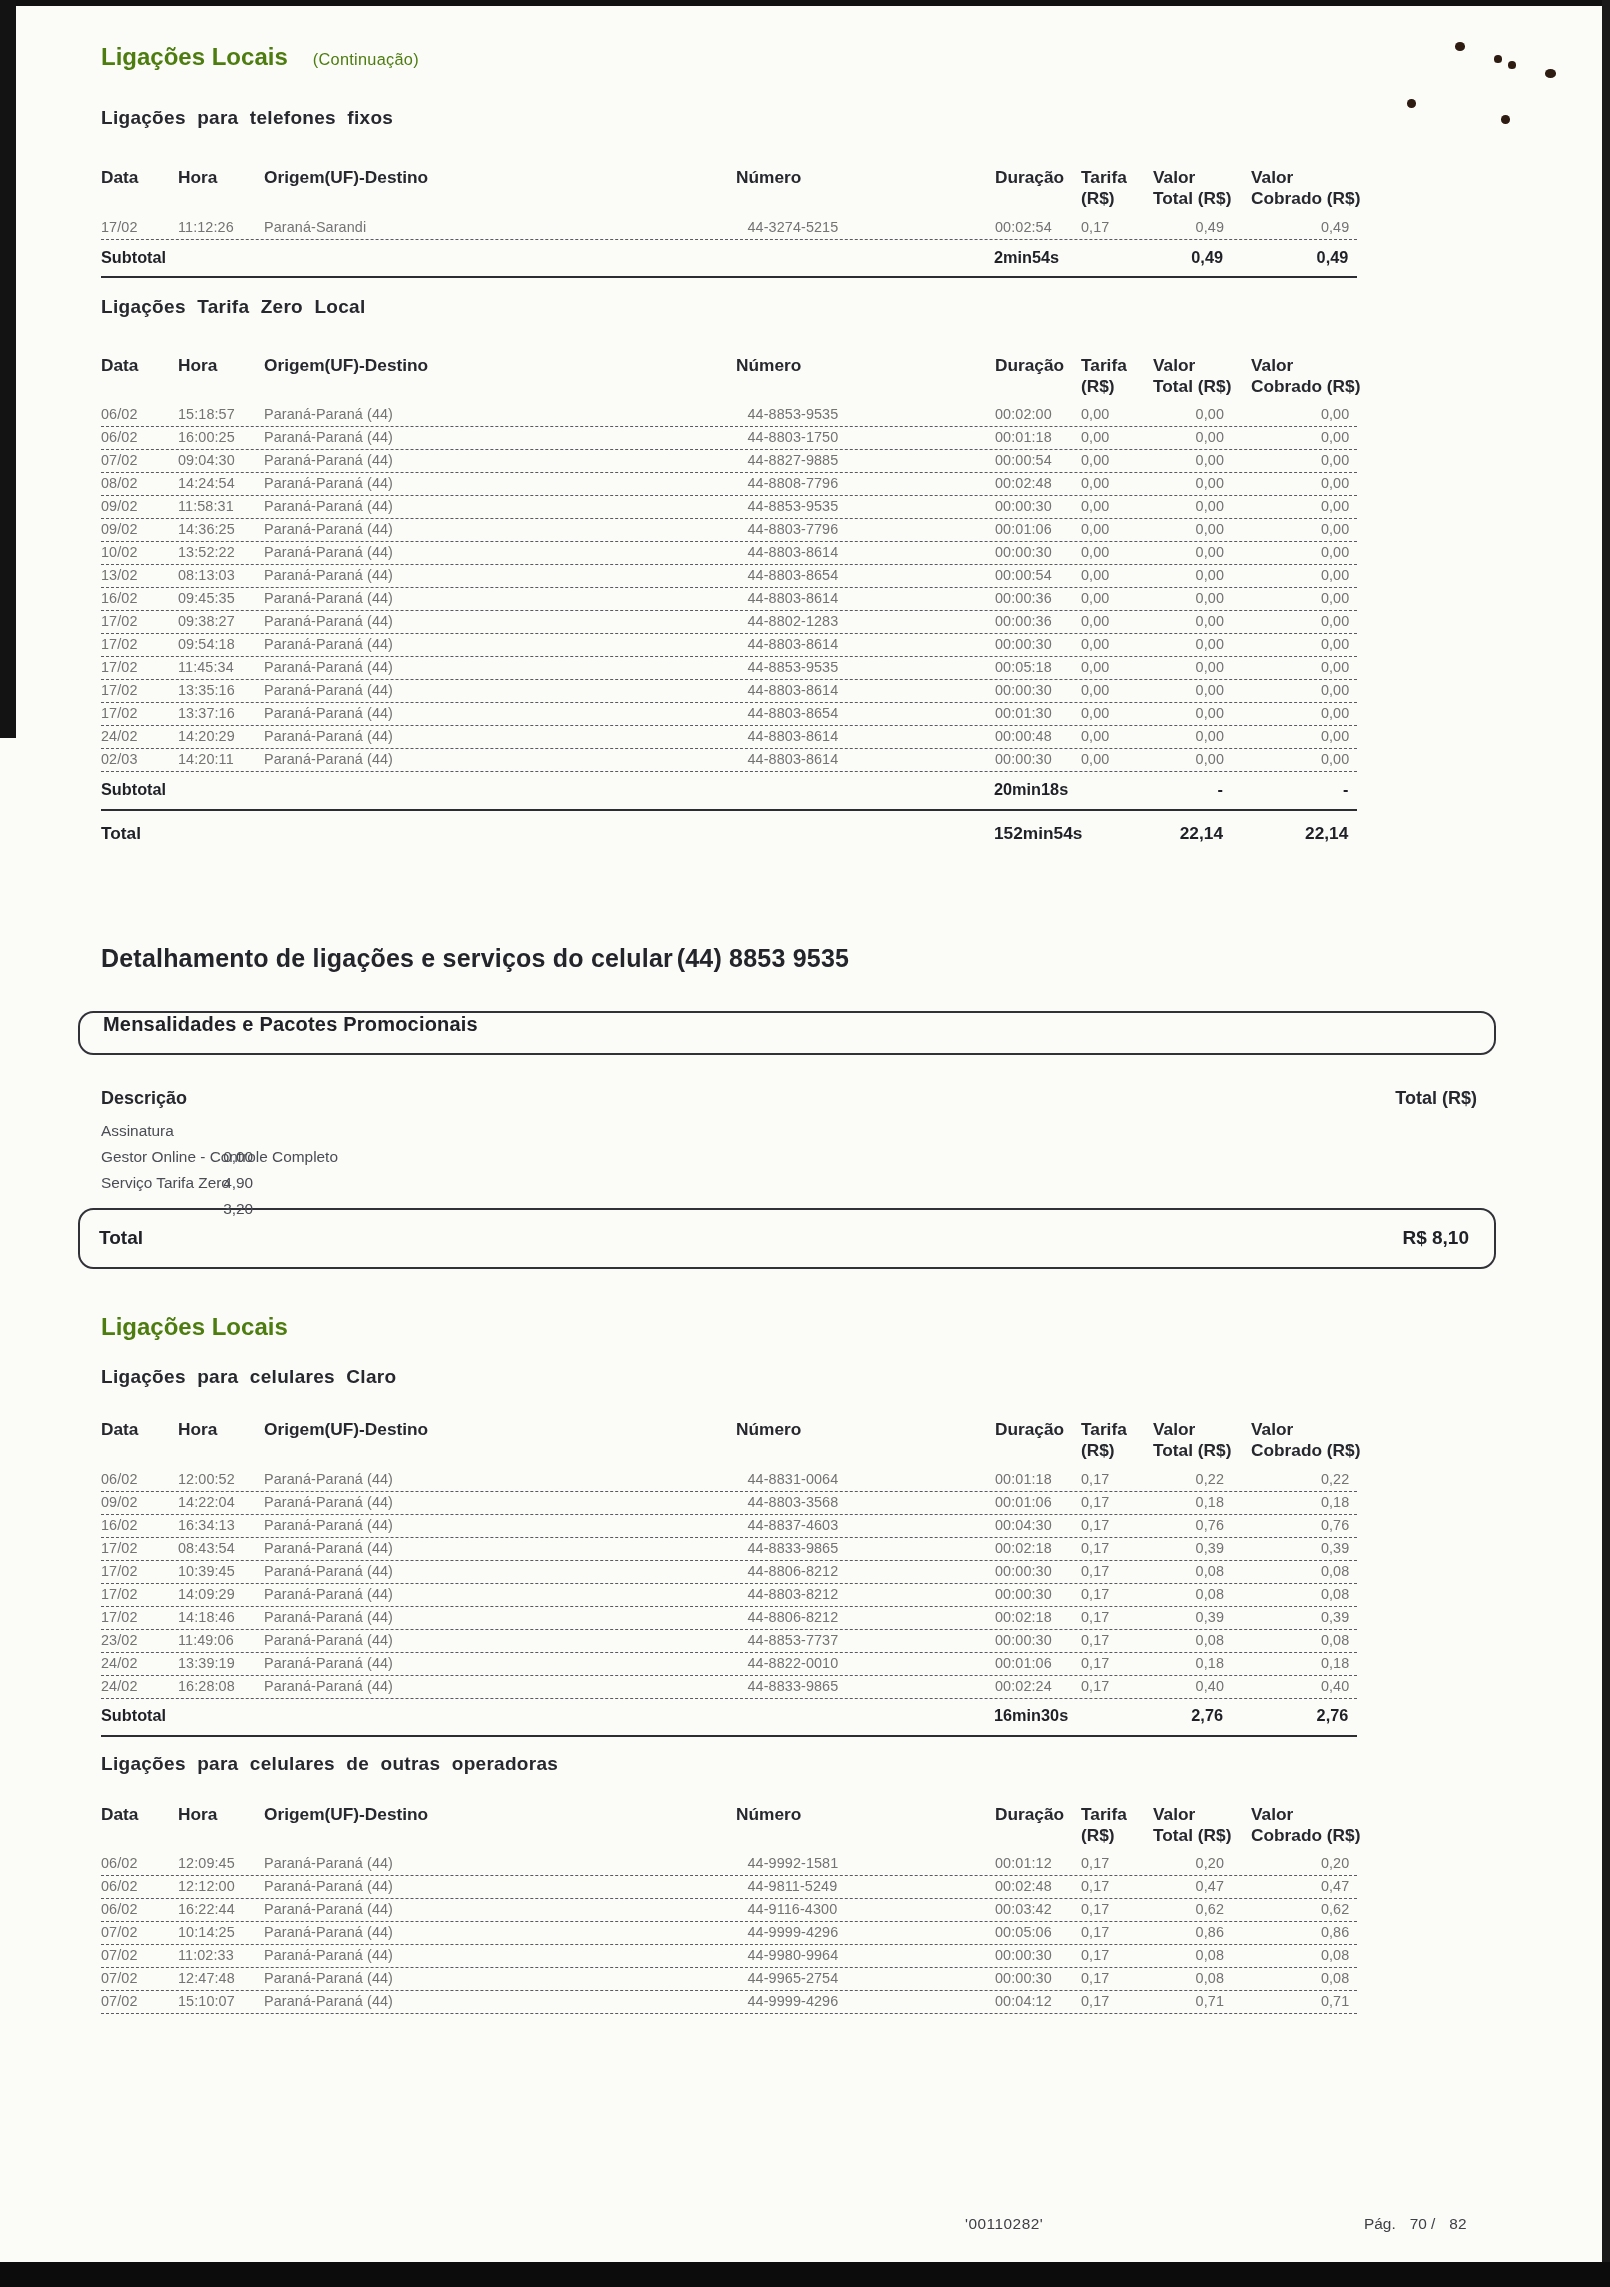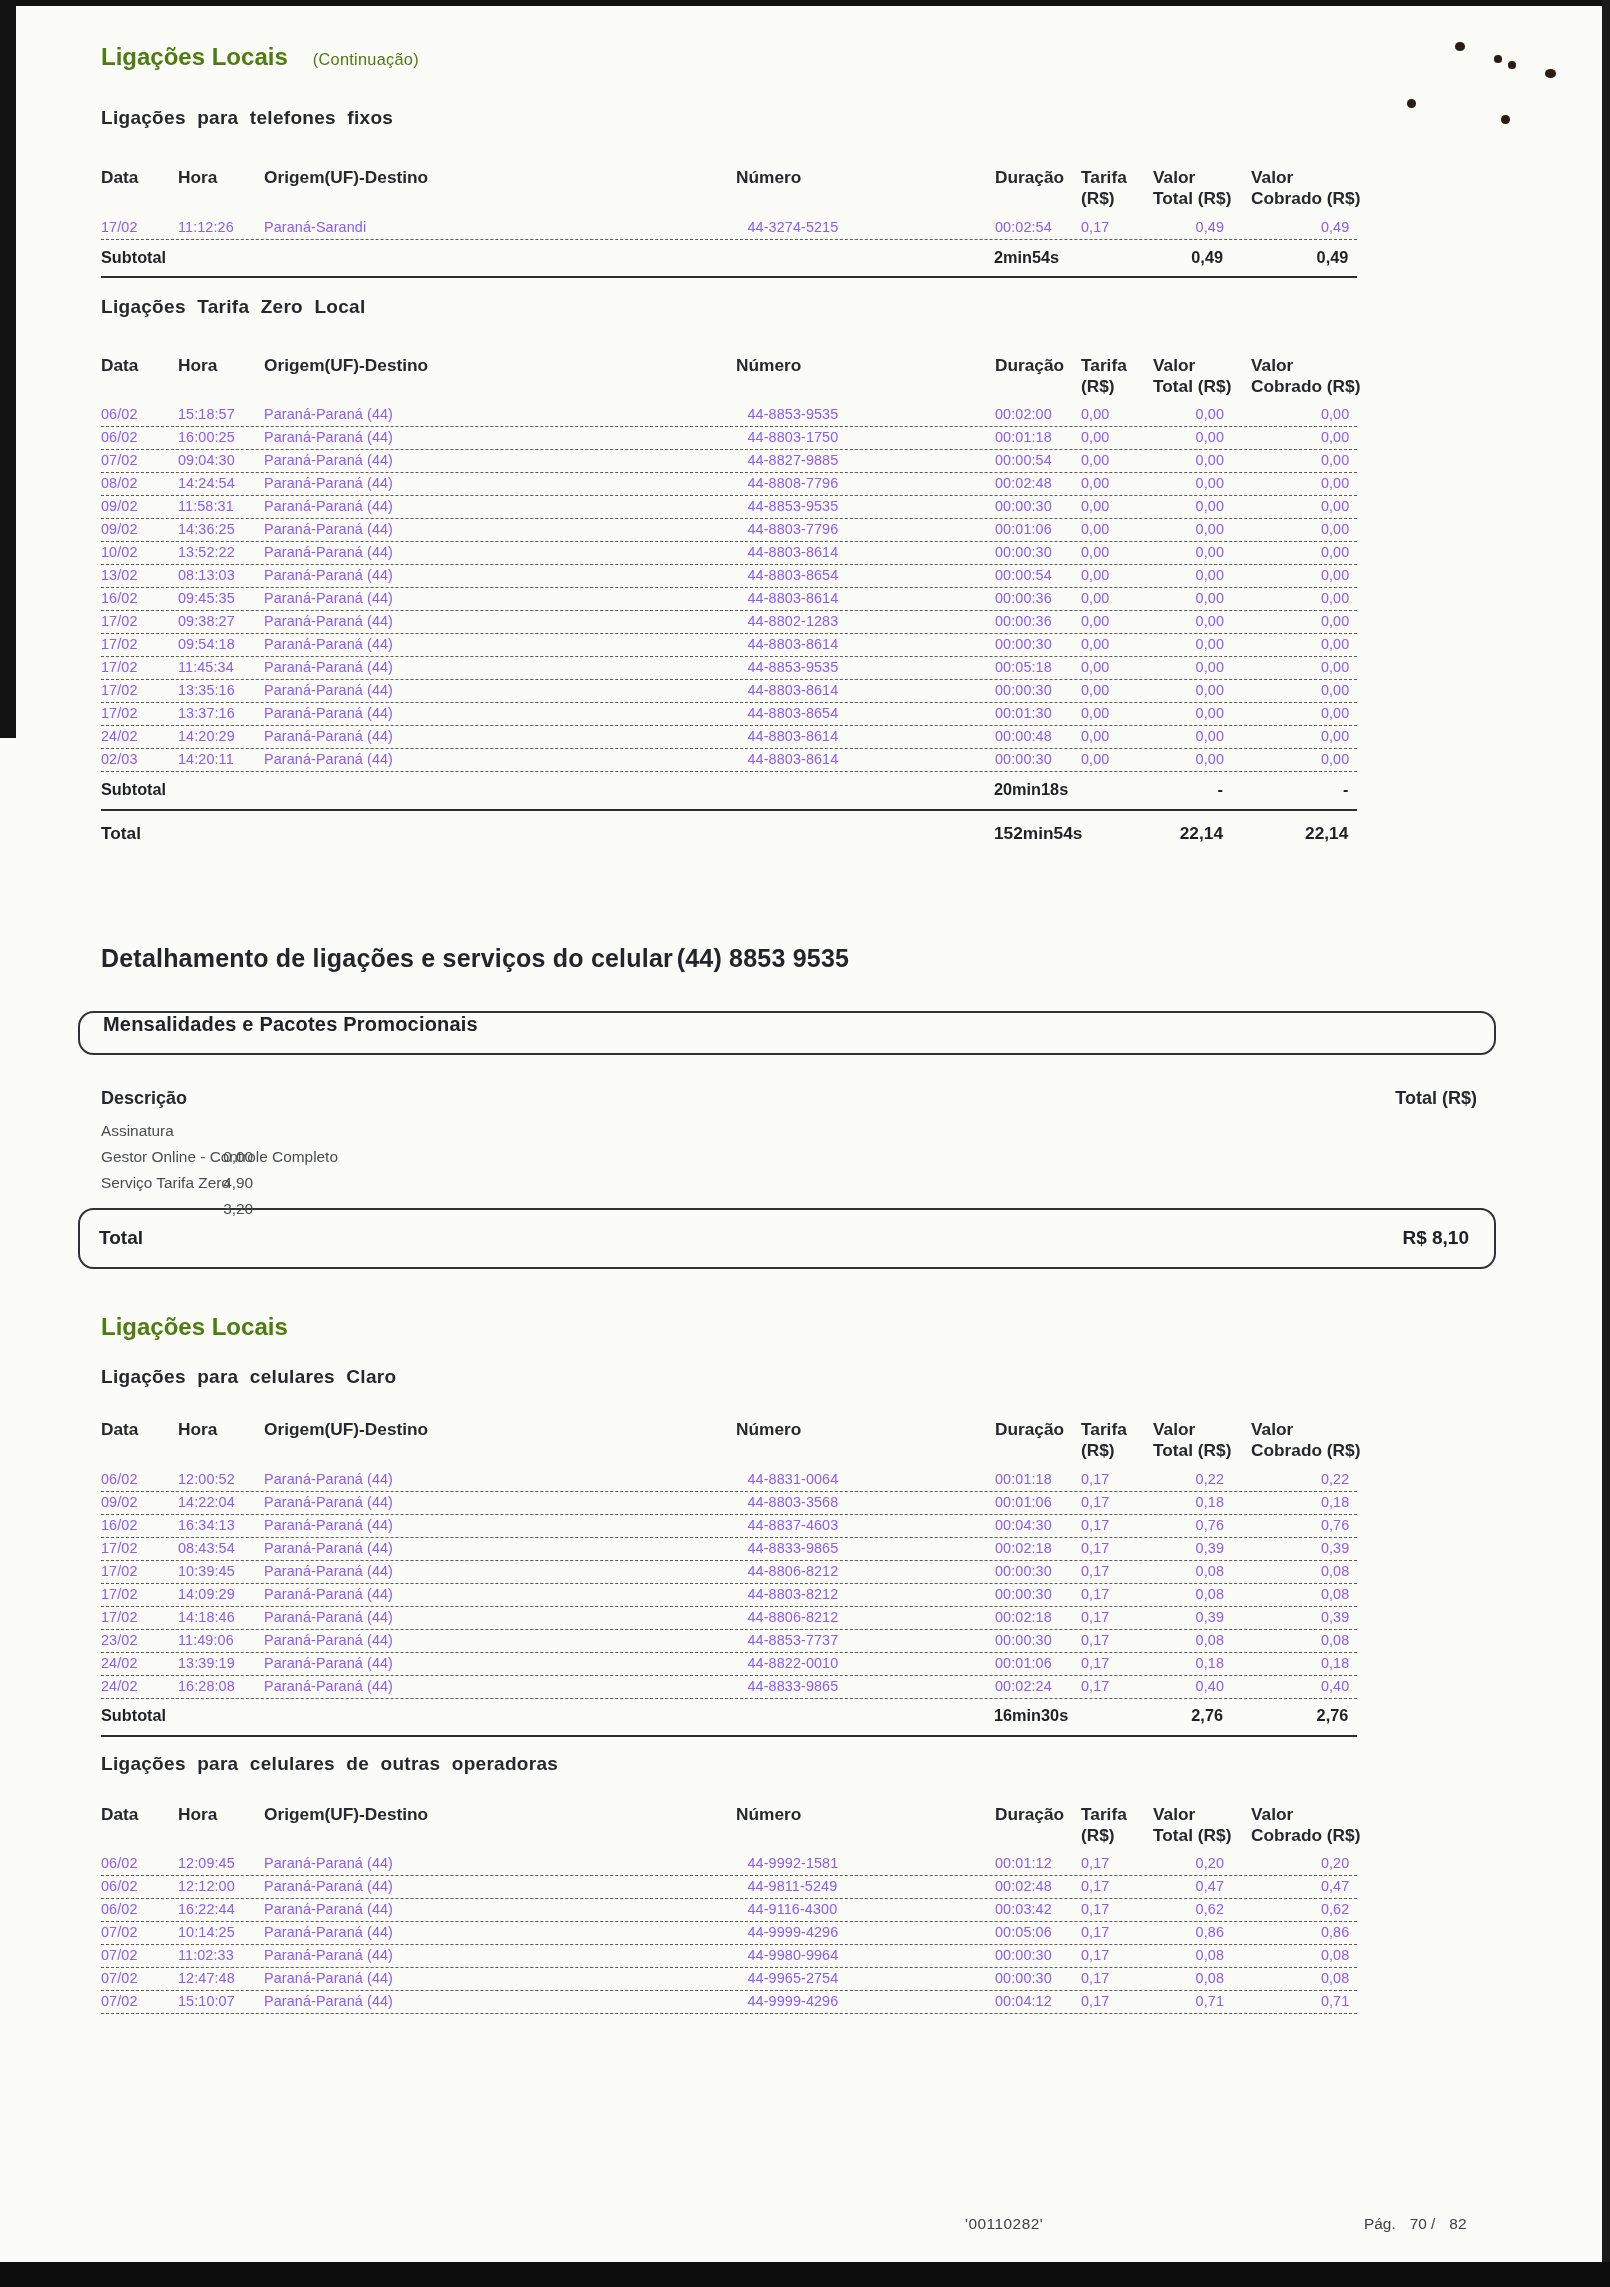--- a/index.html
+++ b/index.html
@@ -29,21 +29,21 @@
   .section-heading .note{font-size:16.3px;font-weight:normal;margin-left:25px;letter-spacing:0.3px;}
   .sub-heading{margin:36px 0 0 101px;font-size:19px;font-weight:bold;color:#26282e;word-spacing:5.8px;letter-spacing:0.3px;}
 
   
   .call-table{margin-left:101px;width:1256px;}
   .mt40{margin-top:38px;} .mt38{margin-top:37px;} .mt32{margin-top:31px;} .mt30{margin-top:29px;}
   .call-head{display:flex;align-items:flex-start;font-size:17.3px;font-weight:bold;color:#26282e;line-height:21px;}
   .call-head .tc{white-space:pre;}
   .tbody{margin-top:7.7px;}
   .call-table .trow{
-    display:flex;height:23px;line-height:20px;font-size:14.4px;color:#8b5cf6;
+    display:flex;height:23px;line-height:20px;font-size:14.4px;color:#737373;
     border-bottom:1.9px dashed rgba(62,62,68,.85);letter-spacing:0.1px;justify-content:flex-end;
   }
   .tc{flex:0 0 auto;white-space:nowrap;}
   .call-table .c0{width:77px;}
   .call-table .c1{width:86px;}
   .call-table .c2{flex:1 1 auto;width:auto;}
   .call-table .c3{width:259px;}
   .call-table .tbody .c3{padding-left:11.5px;}
   .call-table .c4{width:86px;}
   .call-table .c5{width:72px;}

